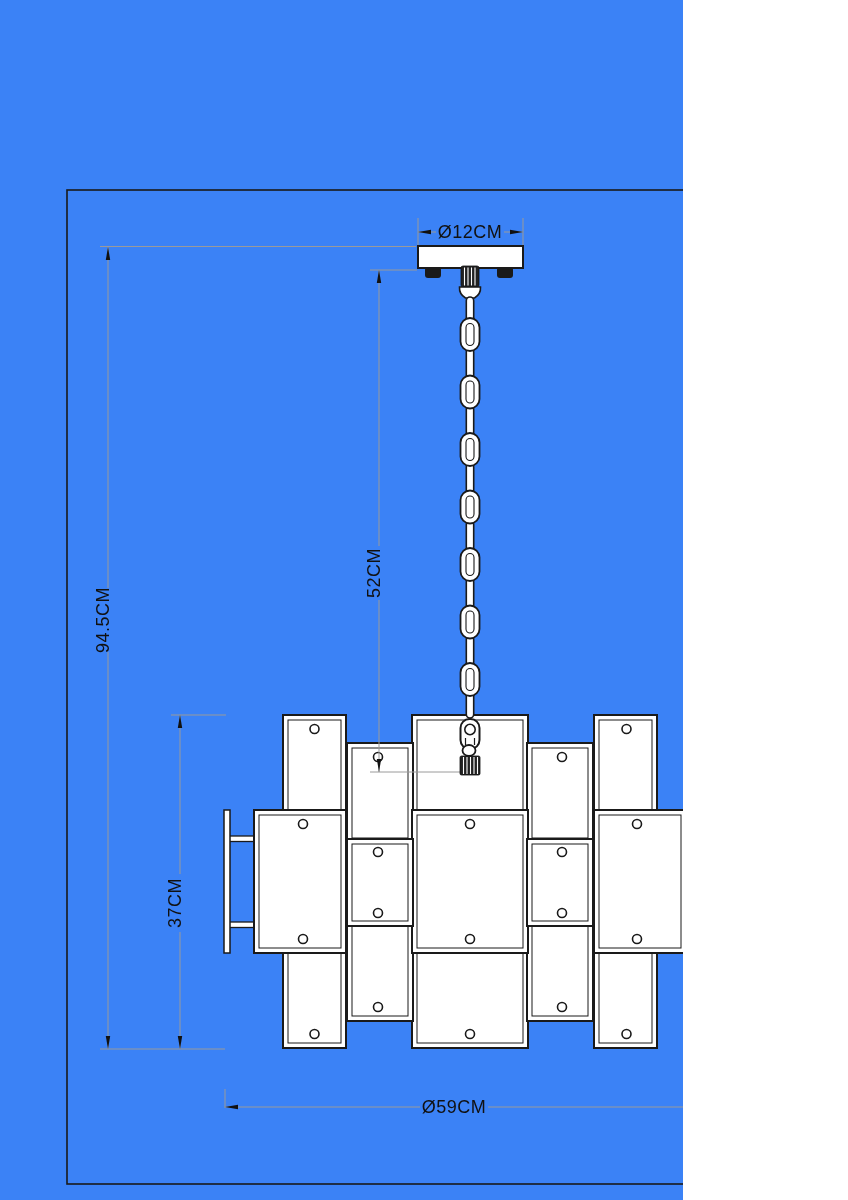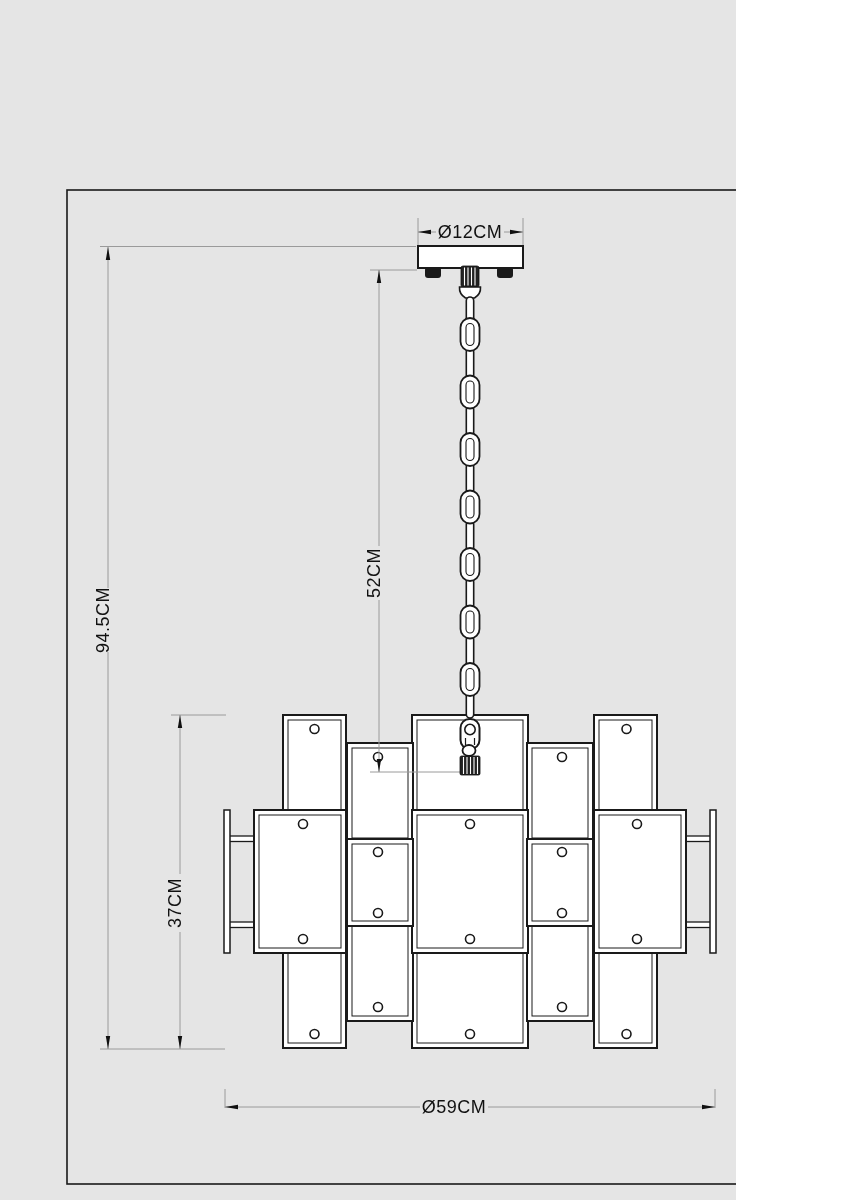--- a/index.html
+++ b/index.html
@@ -1,16 +1,16 @@
 <!DOCTYPE html>
 <html><head>
 <meta charset="utf-8">
 <style>
   html,body{margin:0;padding:0;background:#fff;}
-  .stage{position:relative;width:736px;height:1200px;background:#e5e5e5;overflow:hidden;}
+  .stage{position:relative;width:683px;height:1200px;background:#3b82f6;overflow:hidden;}
   svg{display:block;}
   
   .po{fill:#fff;stroke:#1a1a1a;stroke-width:2;}
   .pi{fill:none;stroke:#1a1a1a;stroke-width:1;}
   .ph{fill:#fff;stroke:#1a1a1a;stroke-width:1.6;}
   .cap{fill:#fff;stroke:#1a1a1a;stroke-width:1.5;}
   .rail{fill:#fff;stroke:#1a1a1a;stroke-width:1.3;}
   
   .dl{stroke:#9a9a9a;stroke-width:1;fill:none;}
   .ar{fill:#111;stroke:none;}

